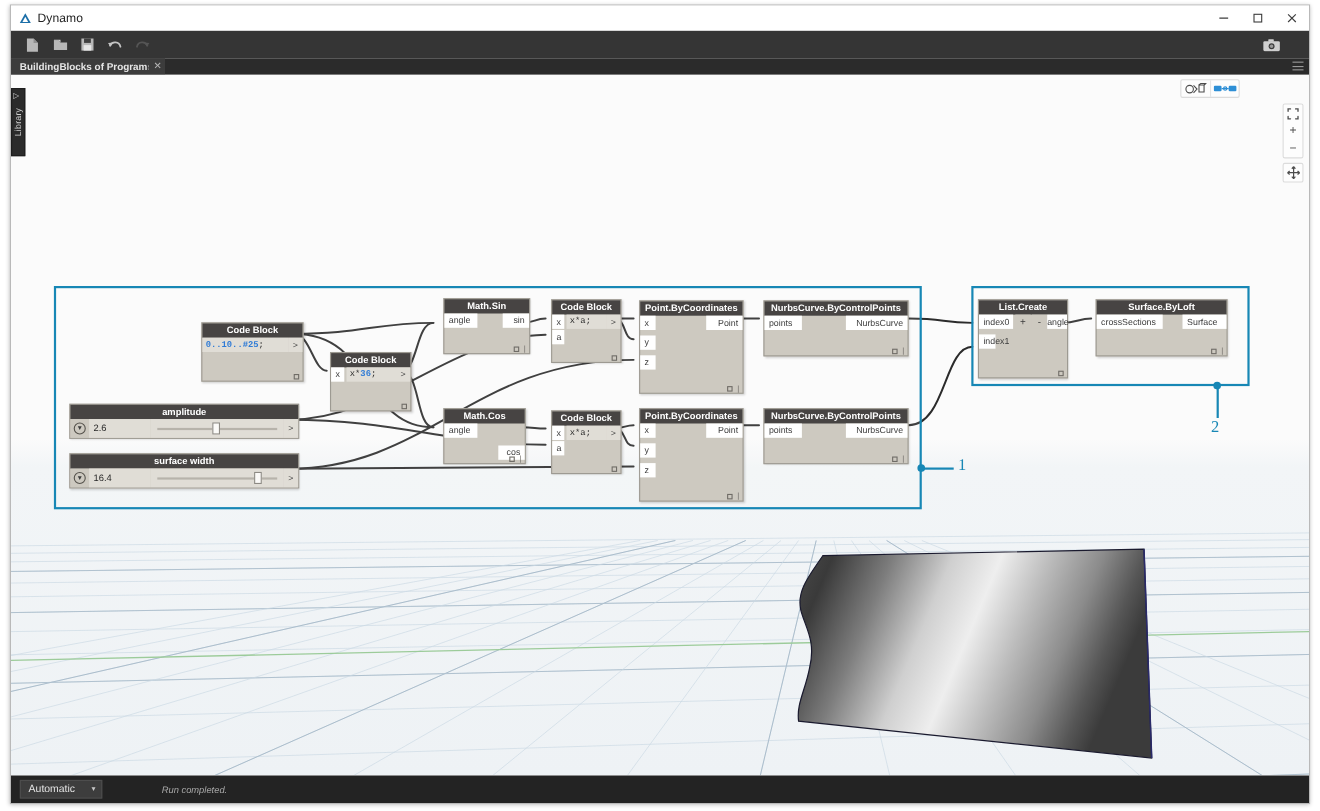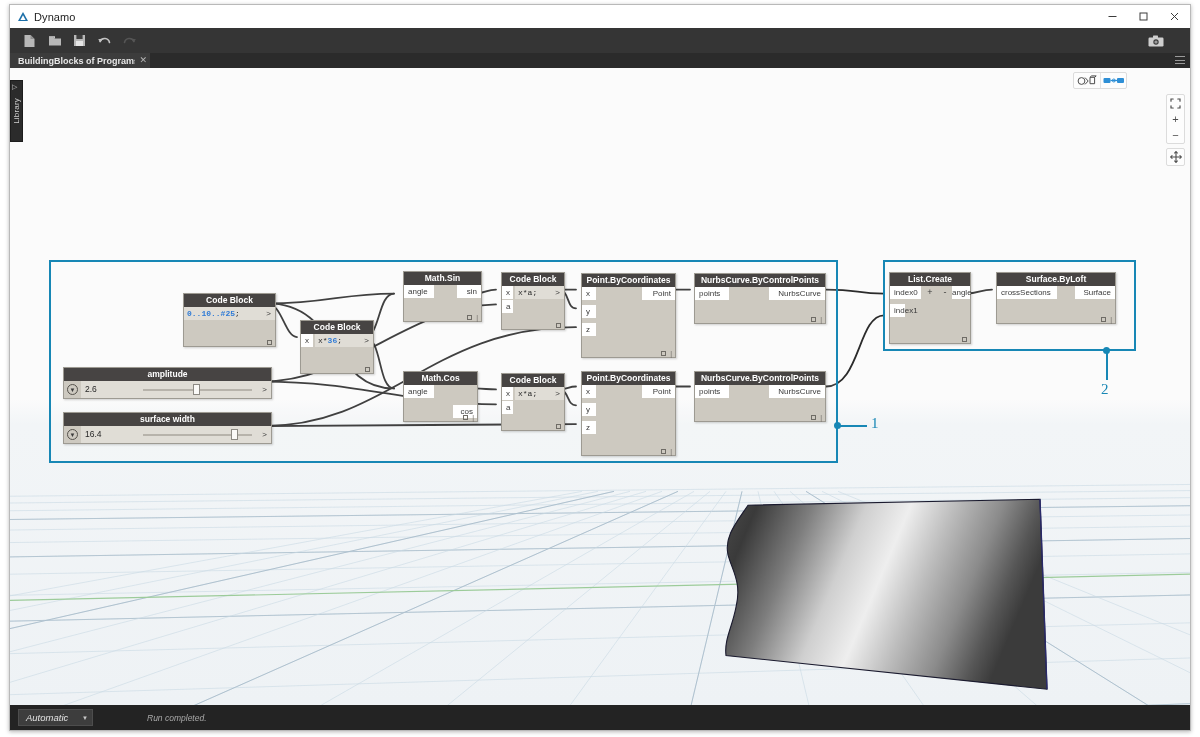--- a/index.html
+++ b/index.html
@@ -278,21 +278,21 @@
     display: flex; align-items: center;
     flex: 0 0 auto; position: relative;
   }
   .run-mode {
     margin-left: 8px;
     height: 17px; min-width: 75px;
     background: #3d3d3d; border: 1px solid #4d4d4d;
     display: flex; align-items: center;
     padding: 0 4px 0 7px;
   }
-  .run-mode-label { font-size: 9.5px; color: #e2e2e2; font-style: italic; }
+  .run-mode-label { font-size: 9.5px; color: #e2e2e2; }
   .run-mode-caret {
     margin-left: auto; font-size: 6px; color: #c8c8c8;
     padding-left: 8px;
   }
   .status-msg {
     margin-left: 54px;
     font-size: 8.5px; color: #a8a8a8; font-style: italic;
   }
 </style>
 </head>
@@ -670,21 +670,21 @@
           <div class="node-foot">
             <span class="glyph-sq"></span>
           </div>
         </div>
       </div>
 
       <div class="node" style="left:986px; top:204px; width:120px; height:52px;">
         <div class="node-header">Surface.ByLoft</div>
         <div class="node-body" style="height:38px;">
           <div class="port in" style="top:0; width:60px;">crossSections</div>
-          <div class="port out" style="top:0; width:40px;">Surface</div>
+          <div class="port out" style="top:0; width:40px;text-align:center;">Surface</div>
           <div class="node-foot">
             <span class="glyph-sq"></span>
             <span class="glyph-bar">|</span>
           </div>
         </div>
       </div>
 
       <div class="slider-node" style="left:53px; top:299px; width:209px; height:32px;">
         <div class="node-header">amplitude</div>
         <div class="slider-row">

